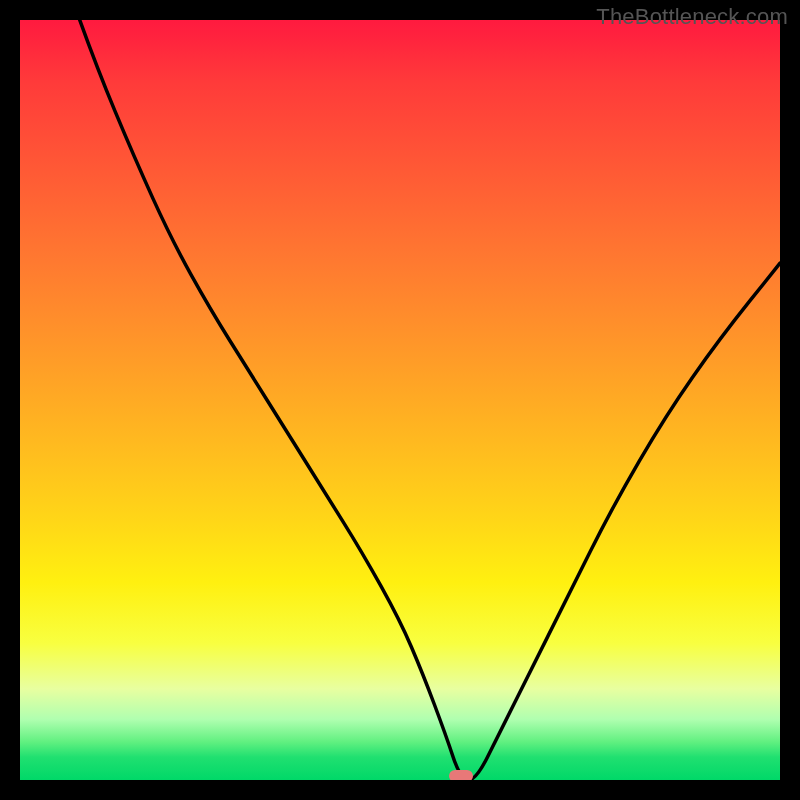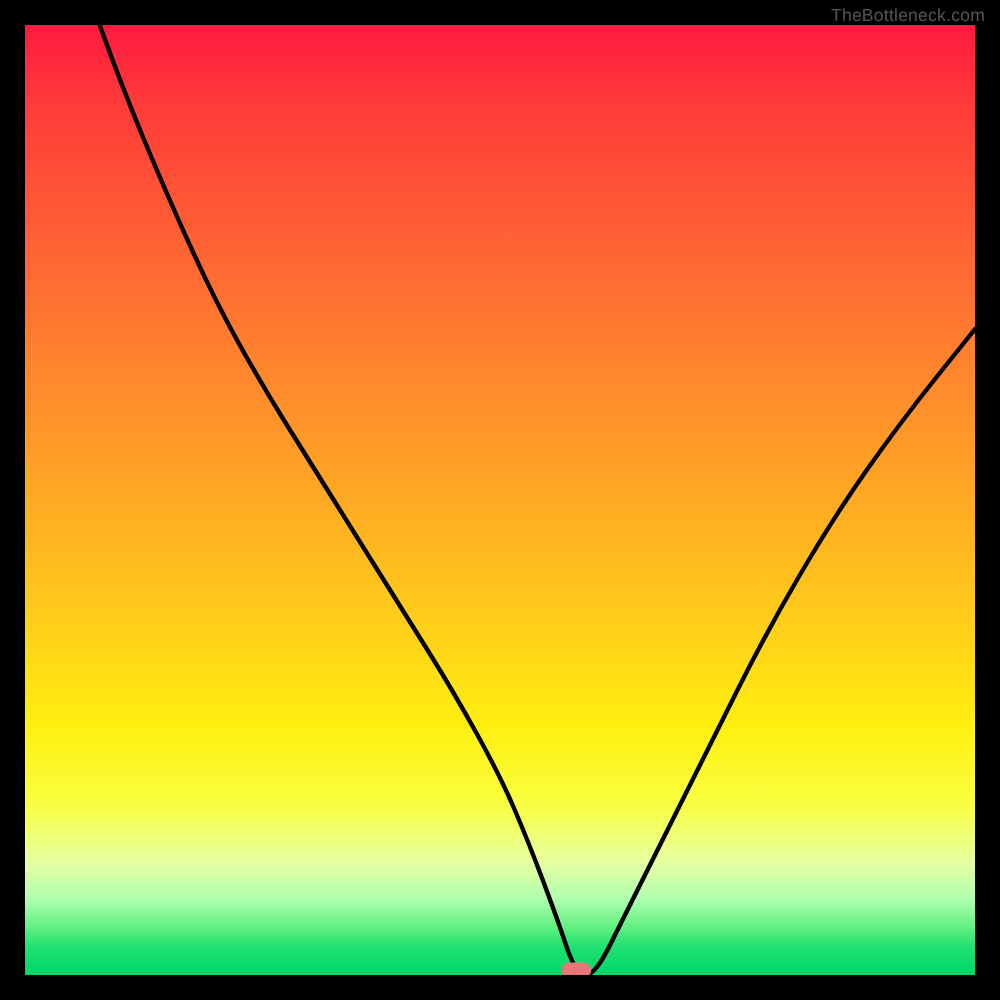--- a/index.html
+++ b/index.html
@@ -15,21 +15,21 @@
     position: relative;
     width: 800px;
     height: 800px;
     background: #000;
   }
   .watermark {
     position: absolute;
     top: 4px;
     right: 12px;
     color: #555;
-    font-size: 14px;
+    font-size: 22px;
     font-weight: 500;
     letter-spacing: 0.2px;
     z-index: 20;
   }
   .plot-area {
     position: absolute;
     left: 20px;
     top: 20px;
     width: 760px;
     height: 760px;

